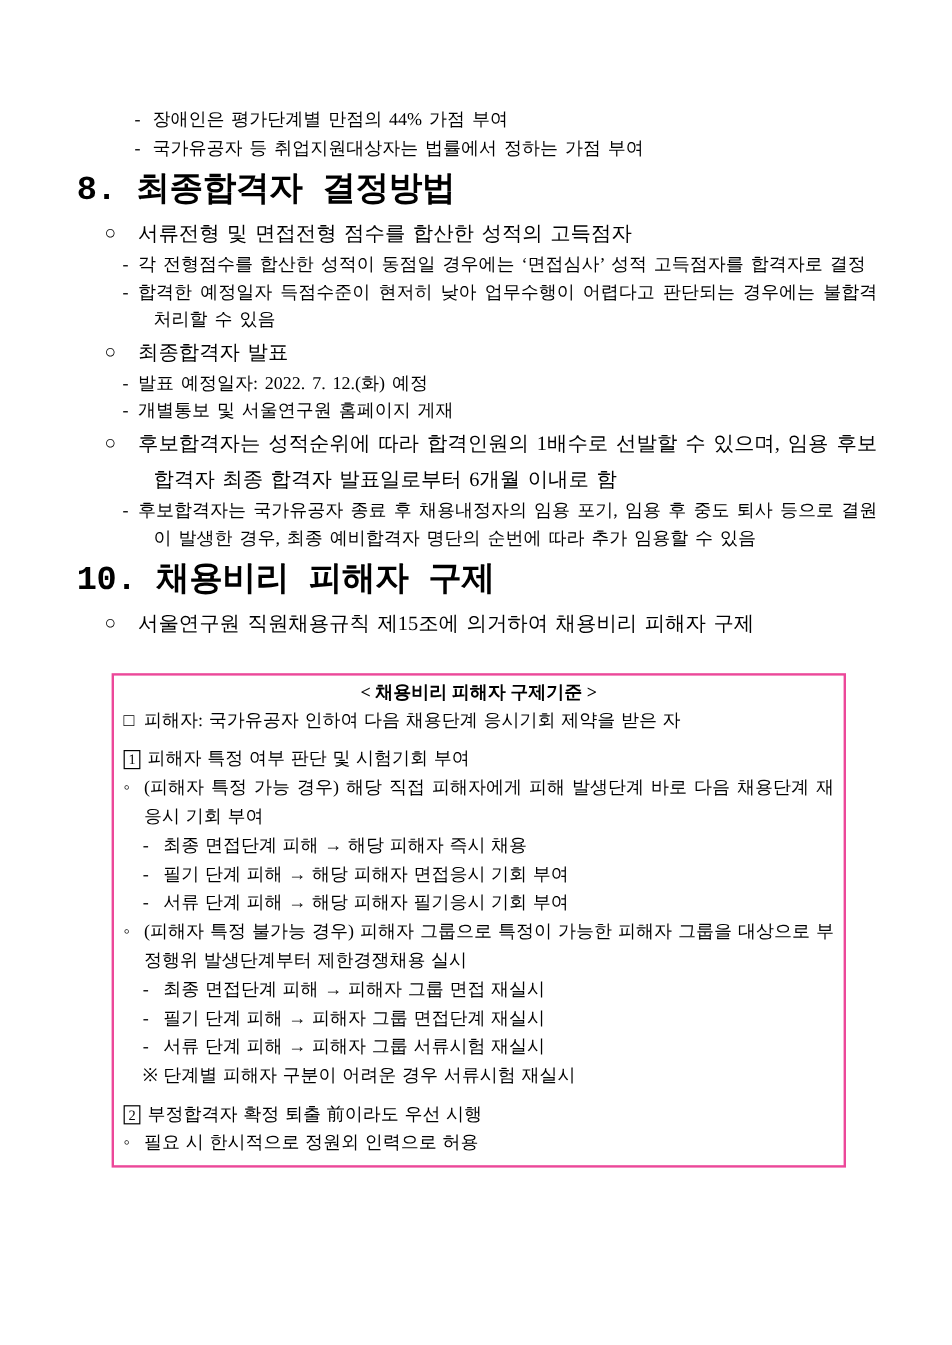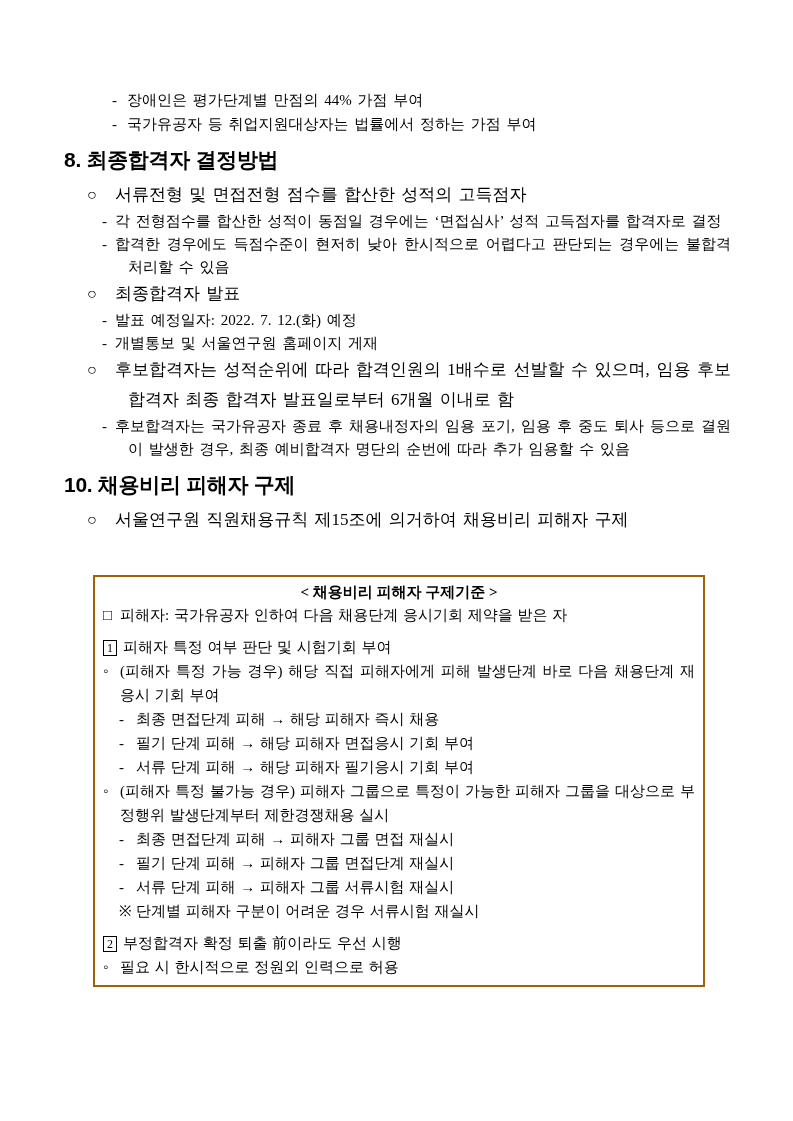--- a/index.html
+++ b/index.html
@@ -21,30 +21,30 @@
 
   
   .row-d { display:flex; margin-left:38px; font-size:15px; line-height:23px; }
   .row-d .b { flex:0 0 13px; }
   .row-d .t { flex:1; text-align:justify; word-spacing:2px; padding-left:13px; text-indent:-13px; }
 
   .preamble .row-d { margin-left:48px; line-height:24px; }
   .preamble .row-d .b { flex:0 0 15px; }
 
   h2 {
-    font-family:Liberation Sans, sans-serif;
-    font-size:21px; font-weight:800; letter-spacing:-0.3px;
+    font-family:Liberation Mono, monospace;
+    font-size:28px; font-weight:800; letter-spacing:-0.3px;
     line-height:28px; margin:10px 0 6px 0;
   }
 
   
   .box {
-    margin-left:29px; margin-top:40px;
+    margin-left:29px; margin-top:26px;
     width:612px;
-    border:2px solid #a16207;
+    border:2px solid #ec4899;
     padding:4px 8px 6px 8px;
     font-size:15px;
   }
   .box-title { text-align:center; font-weight:700; font-size:15px; line-height:22px; }
   .box-row { display:flex; line-height:24px; }
   .box-row .m { flex:0 0 17px; }
   .box-row .mw { flex:0 0 20px; }
   .box-row.indent { margin-left:16px; }
   .box-row.gap { margin-top:8px; }
   .box-row .t { flex:1; text-align:justify; word-spacing:1px; }
@@ -76,21 +76,21 @@
       <div class="row-c">
         <span class="b">○</span>
         <div class="t">서류전형 및 면접전형 점수를 합산한 성적의 고득점자</div>
       </div>
       <div class="row-d">
         <span class="b">-</span>
         <div class="t">각 전형점수를 합산한 성적이 동점일 경우에는 ‘면접심사’ 성적 고득점자를 합격자로 결정</div>
       </div>
       <div class="row-d">
         <span class="b">-</span>
-        <div class="t">합격한 경우에도 득점수준이 현저히 낮아 한시적으로 어렵다고 판단되는 경우에는 불합격 처리할 수 있음</div>
+        <div class="t">합격한 예정일자 득점수준이 현저히 낮아 업무수행이 어렵다고 판단되는 경우에는 불합격 처리할 수 있음</div>
       </div>
       <div class="row-c">
         <span class="b">○</span>
         <div class="t">최종합격자 발표</div>
       </div>
       <div class="row-d">
         <span class="b">-</span>
         <div class="t">발표 예정일자: 2022. 7. 12.(화) 예정</div>
       </div>
       <div class="row-d">

